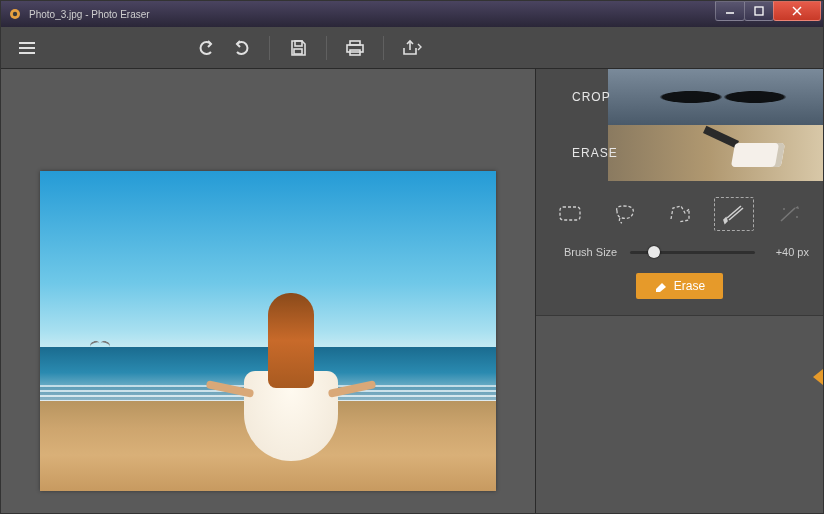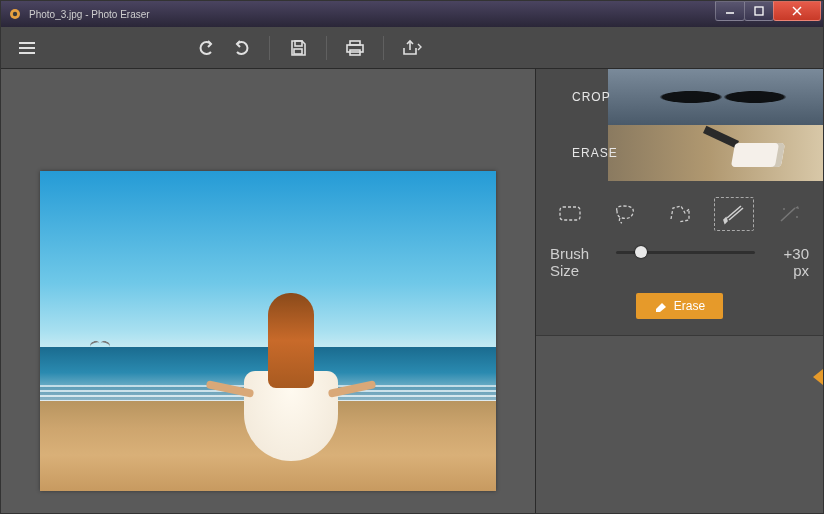--- a/index.html
+++ b/index.html
@@ -57,21 +57,21 @@
 .ph-clone .doodle { width: 22px; height: 28px; border: 1.5px solid #555; border-radius: 10px 10px 6px 6px; background: #f0e8d8; position: relative; margin-left: -4px; }
 .ph-clone .stripe { position: absolute; right: 0; top: 0; bottom: 0; width: 60px; background: linear-gradient(135deg, #2aa86a 0 20px, #fff 20px 26px, #e63a3a 26px 46px, #2a2a2a 46px); }
 
 .erase-body { background: #4a4a4a; padding: 10px 14px 16px; border-bottom: 1px solid #383838; }
 .tool-row { display: flex; justify-content: space-between; align-items: center; margin: 6px 0 14px; }
 .sel-tool { width: 40px; height: 34px; display: flex; align-items: center; justify-content: center; cursor: pointer; border: 1px dashed transparent; border-radius: 2px; }
 .sel-tool.active { border: 1px dashed #aaa; }
 .sel-tool svg { stroke: #cfcfcf; fill: none; }
 .sel-tool.disabled svg { stroke: #777; }
 
-.slider-row { display: flex; align-items: flex-start; gap: 10px; font-size: 15px; color: #cfcfcf; }
+.slider-row { display: flex; align-items: center; gap: 10px; font-size: 11px; color: #cfcfcf; margin-left: 14px; }
 .slider-row .lbl { width: 56px; }
 .slider { flex: 1; height: 14px; position: relative; cursor: pointer; }
 .slider .track { position: absolute; left: 0; right: 0; top: 6px; height: 3px; background: #2f2f2f; border-radius: 2px; }
 .slider .thumb { position: absolute; top: 1px; width: 12px; height: 12px; border-radius: 50%; background: #e8e8e8; box-shadow: 0 0 2px #000; }
 .slider-row .val { width: 44px; text-align: right; }
 
 .erase-btn-row { display: flex; justify-content: center; margin-top: 14px; }
 .erase-btn { background: #e69a2a; color: #fff; font-size: 12px; padding: 6px 18px; border: none; border-radius: 2px; display: flex; align-items: center; gap: 6px; cursor: pointer; }
 .erase-btn svg { stroke: #fff; fill: #fff; }
 
@@ -244,21 +244,21 @@
               </svg>
           </div>
         </div>
 
         <div class="slider-row">
           <span class="lbl">Brush Size</span>
           <div class="slider">
             <div class="track"></div>
             <div class="thumb" id="slider-thumb" style="left: 14%;"></div>
           </div>
-          <span class="val">+30 px</span>
+          <span class="val">+40 px</span>
         </div>
 
         <div class="erase-btn-row">
           <button class="erase-btn">
             <svg width="14" height="12">
                 <path d="M2 9 L8 3 L12 7 L6 12 L2 12 Z" stroke-width="0"></path>
               </svg>
             <span>Erase</span>
           </button>
         </div>

